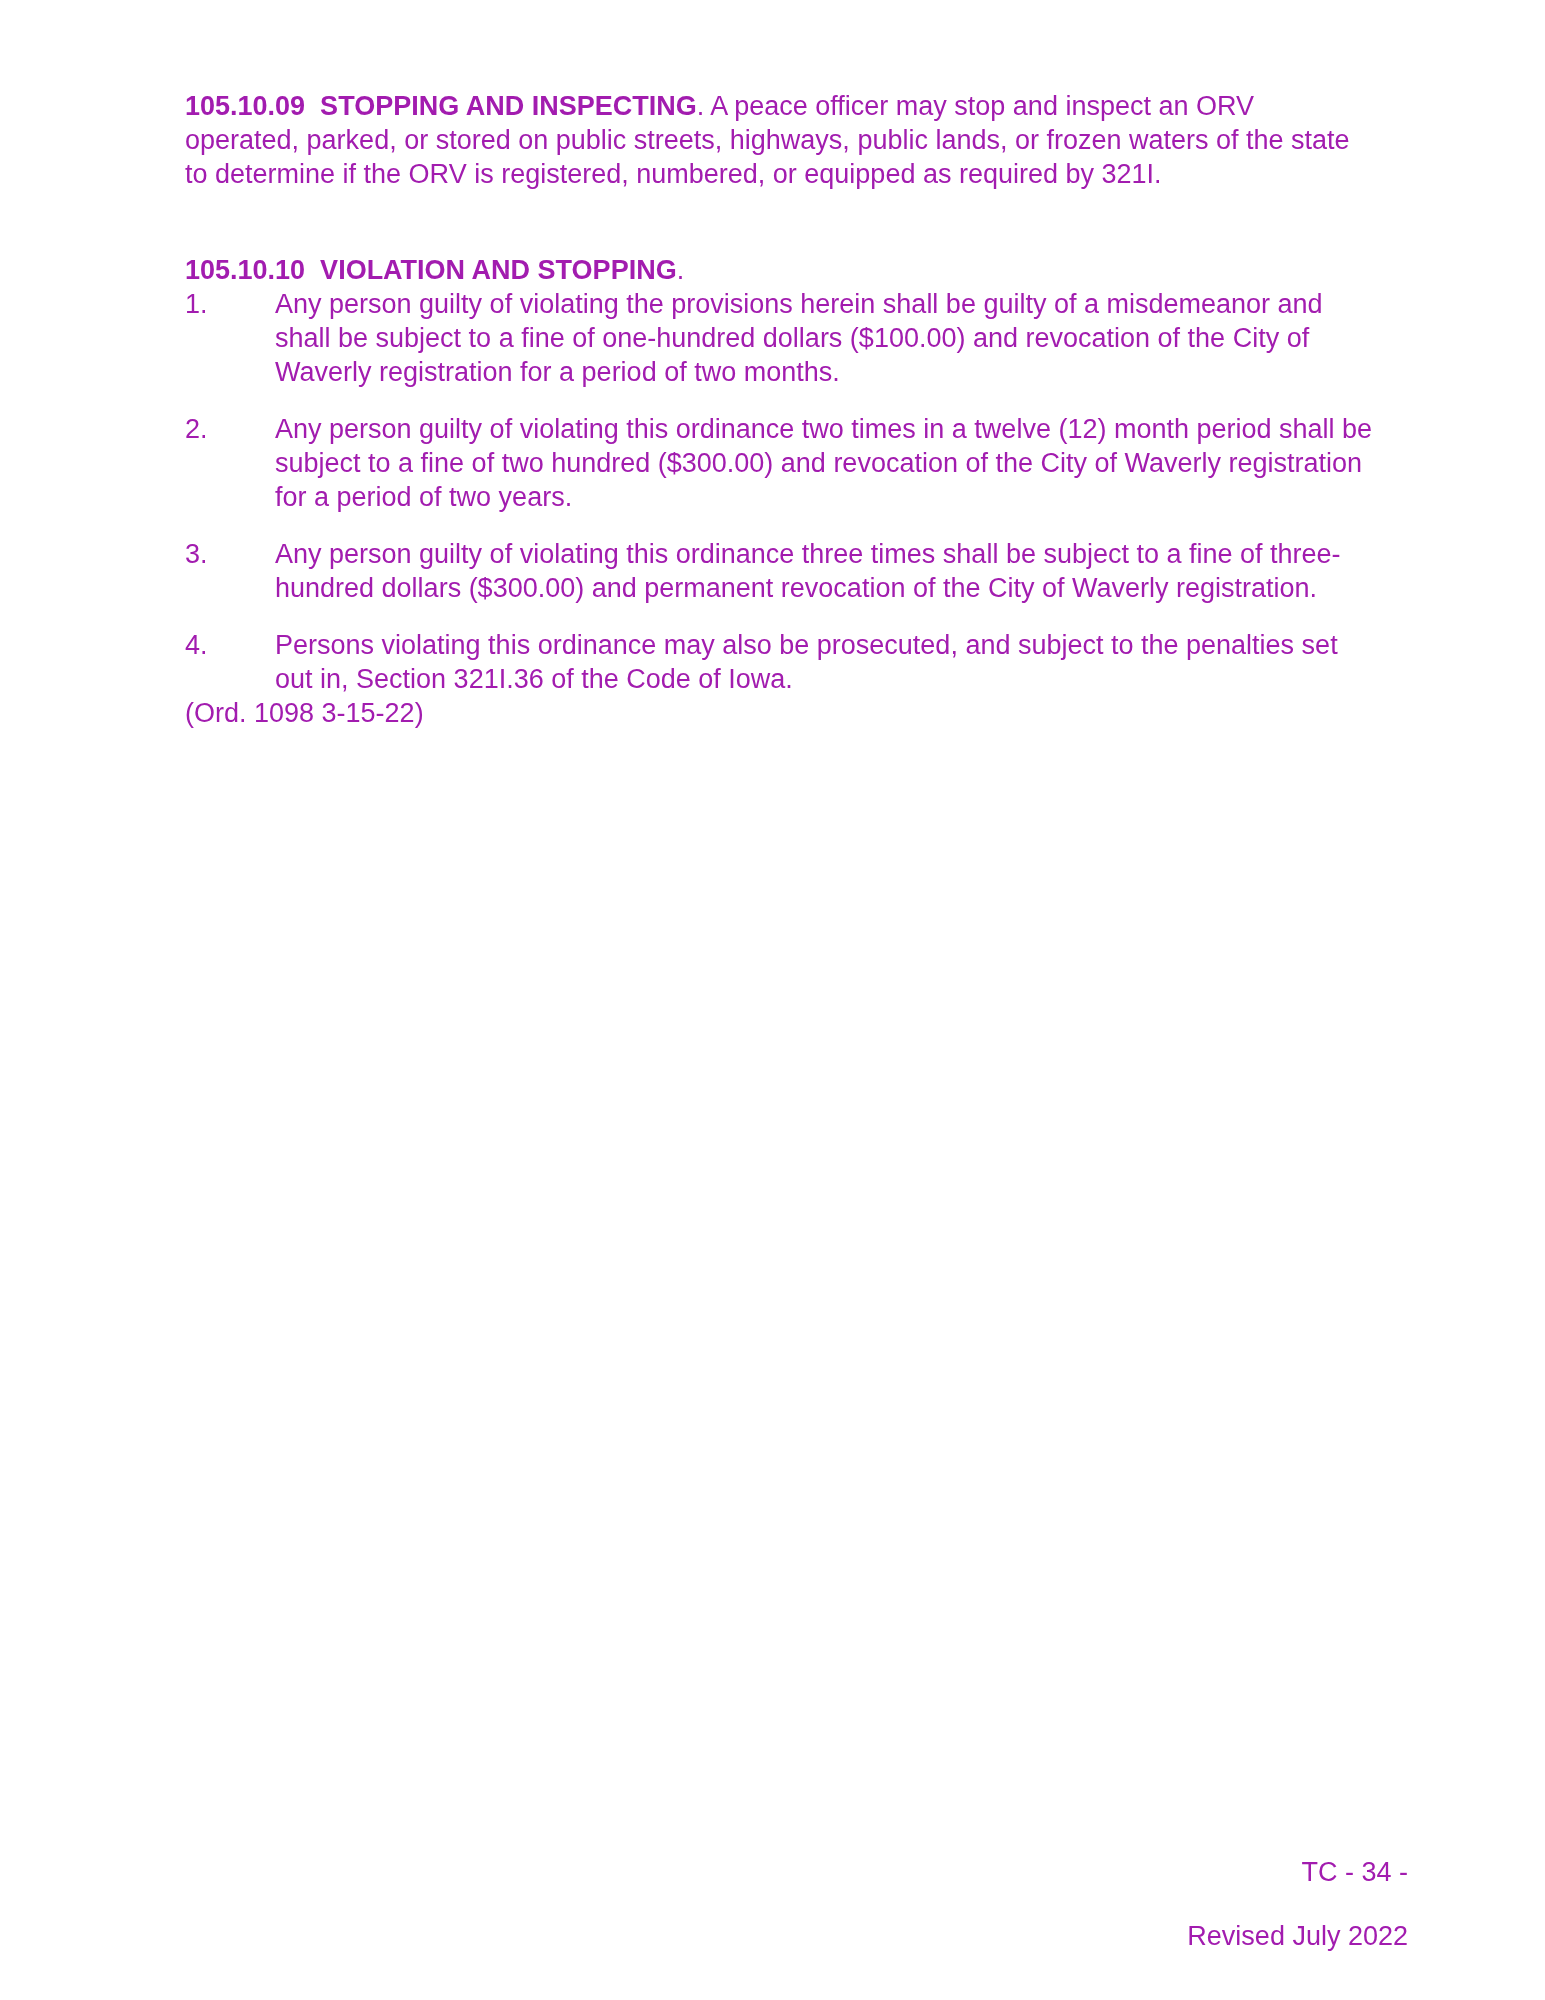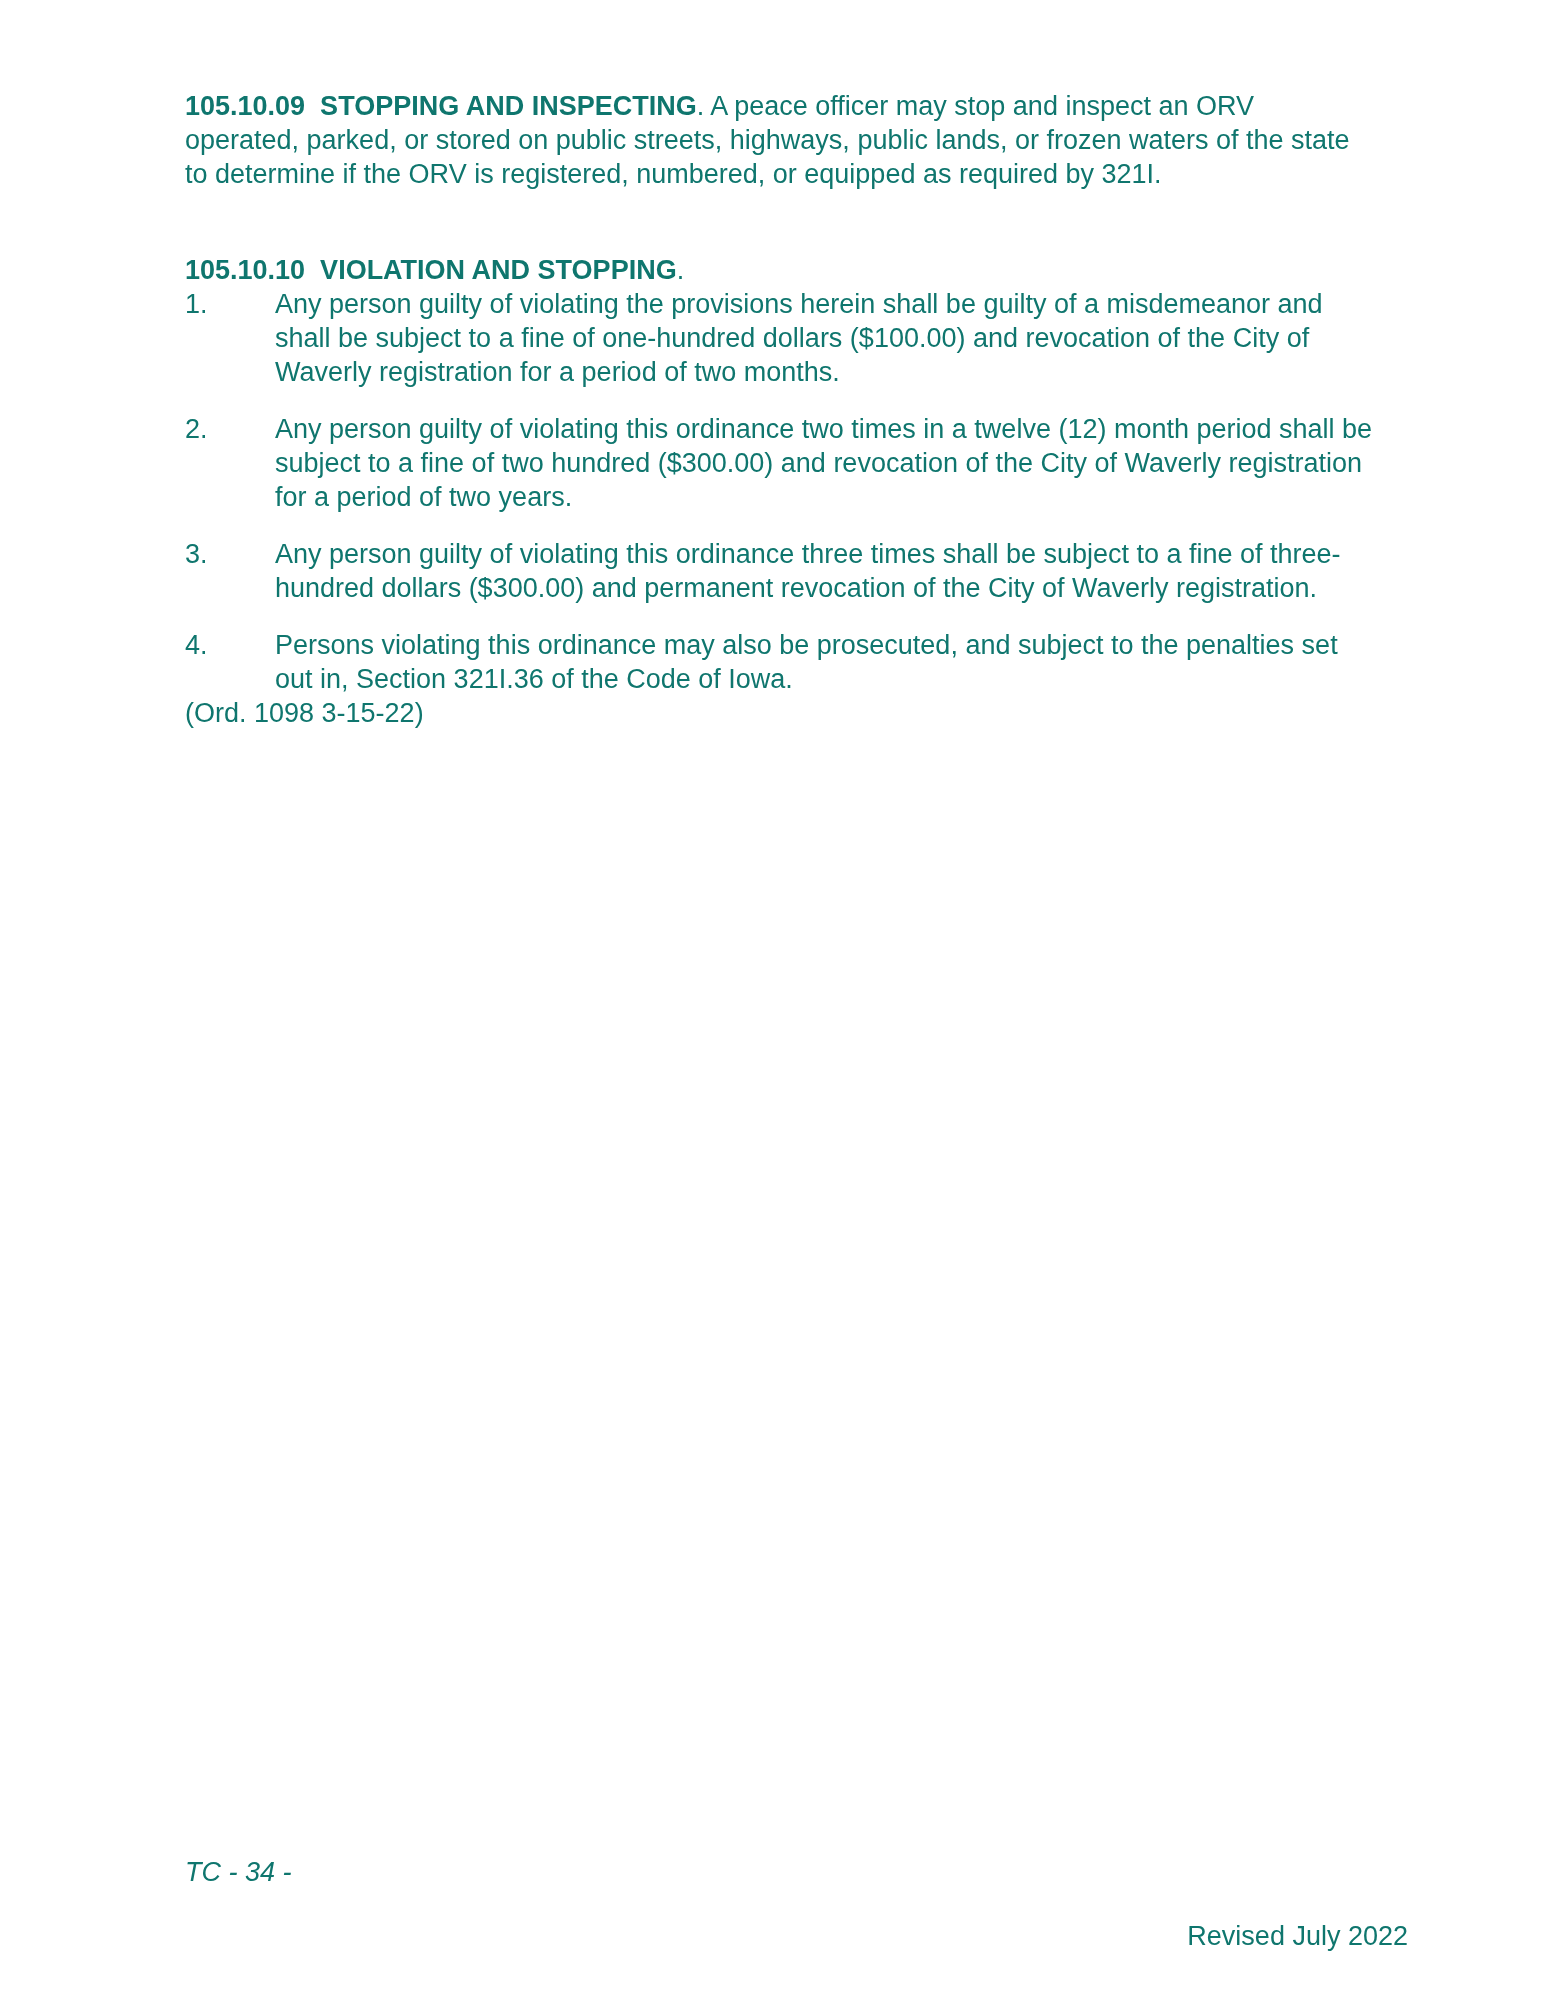--- a/index.html
+++ b/index.html
@@ -5,21 +5,21 @@
   html, body {
     margin: 0;
     padding: 0;
     background: #ffffff;
   }
   .page {
     position: relative;
     width: 1510px;
     height: 2000px;
     background: #ffffff;
-    color: #0f766e;
+    color: #a21caf;
     font-family: "Liberation Sans", sans-serif;
     overflow: hidden;
   }
   .content {
     position: absolute;
     left: 185px;
     top: 89px;
     width: 1223px;
     font-size: 27px;
     line-height: 34px;
@@ -50,25 +50,24 @@
   }
   .ordinance-line {
     margin-top: 0;
     white-space: pre;
   }
   .footer-page-number {
     position: absolute;
     left: 185px;
     top: 1855px;
     width: 1223px;
-    text-align: left;
+    text-align: right;
     font-size: 27px;
     line-height: 34px;
     white-space: pre;
-    font-style: italic;
   }
   .footer-revision {
     position: absolute;
     left: 185px;
     top: 1919px;
     width: 1223px;
     text-align: right;
     font-size: 27px;
     line-height: 34px;
     white-space: pre;

